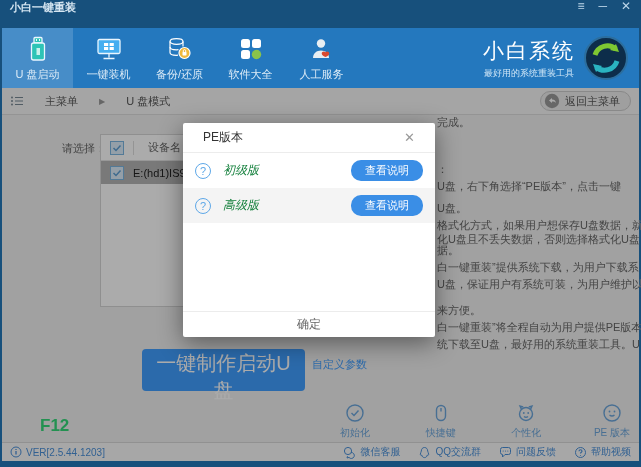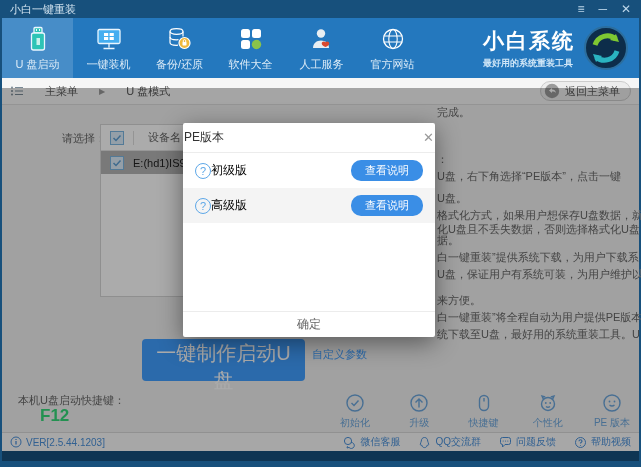--- a/index.html
+++ b/index.html
@@ -1,29 +1,29 @@
 <!DOCTYPE html>
 <html><head>
 <meta charset="utf-8">
 <style>
   html,body{margin:0;padding:0;background:#555;font-family:"Liberation Sans","DejaVu Sans",sans-serif;}
   *{box-sizing:border-box;}
   .window{position:relative;width:641px;height:467px;background:#17507c;padding:0 2px 6px 2px;overflow:hidden;}
   
-  .titlebar{height:18px;display:flex;align-items:center;padding:0 8px;color:#d6e6f2;font-size:11px;}
+  .titlebar{height:28px;display:flex;padding:0 8px;color:#d6e6f2;font-size:11px;font-weight:bold;}
   .titlebar .title{flex:1;}
   .win-btns{display:flex;gap:14px;font-size:12px;color:#bdd7ea;}
   .win-btns span{cursor:default;line-height:1;}
   
   .navbar{height:60px;background:#2478be;display:flex;align-items:stretch;}
   .nav-item{width:71px;display:flex;flex-direction:column;align-items:center;justify-content:center;gap:4px;color:#dcebf7;font-size:11px;}
   .nav-item.selected{background:rgba(255,255,255,.16);}
   .nav-item .nicon{height:28px;display:flex;align-items:center;}
   .brand{margin-left:auto;display:flex;align-items:center;padding-right:10px;gap:8px;}
-  .brand-text{text-align:left;color:#fff;font-weight:bold;}
+  .brand-text{text-align:center;color:#fff;}
   .brand-name{font-size:21px;letter-spacing:2px;}
   .brand-tag{font-size:9px;color:#cfe6f7;margin-top:2px;}
   
   .breadcrumb{height:27px;background:#f6f6f6;border-bottom:1px solid #ddd;display:flex;align-items:center;padding:0 8px;font-size:11px;color:#555;gap:21px;}
   .crumb-sep{color:#999;font-size:8px;}
   .back-btn{margin-left:auto;background:#ededed;border:1px solid #ccc;border-radius:12px;height:20px;display:flex;align-items:center;gap:5px;padding:0 10px 0 3px;font-size:11px;color:#555;}
   
   .main{position:relative;height:327px;background:#f0f0f0;font-size:11px;color:#666;}
   .select-label{position:absolute;left:60px;top:26px;}
   .dev-table{position:absolute;left:98px;top:19px;width:324px;height:173px;background:#fff;border:1px solid #d5d5d5;}
@@ -50,26 +50,26 @@
   .hotkey-value{position:absolute;left:38px;top:301px;color:#35d87a;font-size:17px;font-weight:bold;}
   .tools{position:absolute;left:330px;right:4px;top:287px;display:flex;justify-content:space-between;}
   .tool{width:46px;display:flex;flex-direction:column;align-items:center;gap:2px;color:#6ca6dc;font-size:10px;white-space:nowrap;}
   
   .statusbar{height:19px;background:#fafafa;border-top:1px solid #d8d8d8;display:flex;align-items:center;padding:0 8px;font-size:10px;color:#4a90d9;gap:4px;}
   .status-links{margin-left:auto;display:flex;gap:18px;}
   .slink{display:flex;align-items:center;gap:4px;}
   
   .dim{position:absolute;left:2px;right:2px;top:88px;bottom:6px;background:rgba(0,0,0,.33);z-index:5;pointer-events:none;}
   .modal{position:absolute;left:183px;top:123px;width:252px;height:214px;background:#fff;border-radius:2px;box-shadow:0 6px 24px rgba(0,0,0,.45);z-index:10;display:flex;flex-direction:column;font-size:12px;}
-  .modal-head{height:30px;display:flex;align-items:center;padding:0 1px;color:#333;border-bottom:1px solid #ececec;}
+  .modal-head{height:30px;display:flex;align-items:center;padding:0 20px;color:#333;border-bottom:1px solid #ececec;}
   .modal-close{margin-left:auto;color:#999;font-size:13px;}
   .pe-row{height:35px;display:flex;align-items:center;padding:0 12px;}
   .pe-row.alt{background:#f4f4f4;}
   .q-icon{width:16px;height:16px;border:1px solid #5ea8e8;border-radius:50%;color:#5ea8e8;font-size:11px;display:flex;align-items:center;justify-content:center;}
-  .pe-label{margin-left:0;color:#000000;}
+  .pe-label{margin-left:12px;color:#15803d;font-style:italic;}
   .view-btn{margin-left:auto;background:#3a8ee6;color:#fff;border:none;border-radius:10px;font-size:11px;padding:3px 14px;font-family:inherit;}
   .modal-body{flex:1;}
   .modal-foot{height:26px;border-top:1px solid #ececec;display:flex;align-items:center;justify-content:center;color:#666;}
   svg{display:block;}
 </style>
 </head>
 <body>
 
 <div class="window">
 
@@ -134,30 +134,20 @@
     </div>
     <div class="nav-item">
       <span class="nicon">
         <svg width="26" height="26" viewBox="0 0 26 26">
             <circle cx="12" cy="7.5" r="4.2" fill="#e8eef2"></circle>
             <path d="M4 22c0-4.8 3.8-7.5 8-7.5s8 2.7 8 7.5z" fill="#e8eef2"></path>
             <path d="M16.5 16.2c1.5-1.4 3.8-.3 3.8 1.3 0 1.7-2.4 3-3.8 3.6-1.4-.6-3.8-1.9-3.8-3.6 0-1.6 2.3-2.7 3.8-1.3z" fill="#d9492f"></path>
           </svg>
       </span>
       <span>人工服务</span>
-    </div>
-    <div class="nav-item">
-      <span class="nicon">
-        <svg width="26" height="26" viewBox="0 0 26 26">
-            <circle cx="13" cy="13" r="9.5" fill="none" stroke="#fff" stroke-width="1.3"></circle>
-            <ellipse cx="13" cy="13" rx="4.2" ry="9.5" fill="none" stroke="#fff" stroke-width="1.1"></ellipse>
-            <path d="M3.8 10h18.4 M3.8 16h18.4" stroke="#fff" stroke-width="1.1" fill="none"></path>
-          </svg>
-      </span>
-      <span>官方网站</span>
     </div>
     <div class="brand">
       <div class="brand-text">
         <div class="brand-name">小白系统</div>
         <div class="brand-tag">最好用的系统重装工具</div>
       </div>
       <span>
         <svg width="46" height="46" viewBox="0 0 46 46">
             <circle cx="23" cy="23" r="21" fill="#0d2d4a" stroke="#2c6e9e" stroke-width="2"></circle>
             <path d="M12 20 A13 13 0 0 1 33 14" fill="none" stroke="#7ec832" stroke-width="5"></path>
@@ -224,41 +214,31 @@
     <span class="help-line">白一键重装”提供系统下载，为用户下载系</span>
     <span class="help-line">U盘，保证用户有系统可装，为用户维护以</span>
     <span class="help-line">来方便。</span>
     <span class="help-line">白一键重装”将全程自动为用户提供PE版本</span>
     <span class="help-line">统下载至U盘，最好用的系统重装工具。U</span>
     <span class="help-line">完成。</span>
 
     <button class="make-btn">一键制作启动U盘</button>
     <span class="custom-link">自定义参数</span>
 
-    <span class="hotkey-label">本机U盘启动快捷键：</span>
     <span class="hotkey-value">F12</span>
 
     <div class="tools">
       <div class="tool">
         <span>
             <svg width="22" height="22" viewBox="0 0 22 22" stroke="#6ca6dc" fill="none" stroke-width="1.4">
               <circle cx="11" cy="11" r="8"></circle>
               <path d="M7.5 11l2.5 2.5 4.5-5"></path>
             </svg>
           </span>
         <span>初始化</span>
-      </div>
-      <div class="tool">
-        <span>
-            <svg width="22" height="22" viewBox="0 0 22 22" stroke="#6ca6dc" fill="none" stroke-width="1.4">
-              <circle cx="11" cy="11" r="8"></circle>
-              <path d="M11 15.5v-8 M7.5 10.5L11 7l3.5 3.5"></path>
-            </svg>
-          </span>
-        <span>升级</span>
       </div>
       <div class="tool">
         <span>
             <svg width="22" height="22" viewBox="0 0 22 22" stroke="#6ca6dc" fill="none" stroke-width="1.4">
               <rect x="6.5" y="3.5" width="9" height="15" rx="4.5"></rect>
               <path d="M11 6v3.5"></path>
             </svg>
           </span>
         <span>快捷键</span>
       </div>

